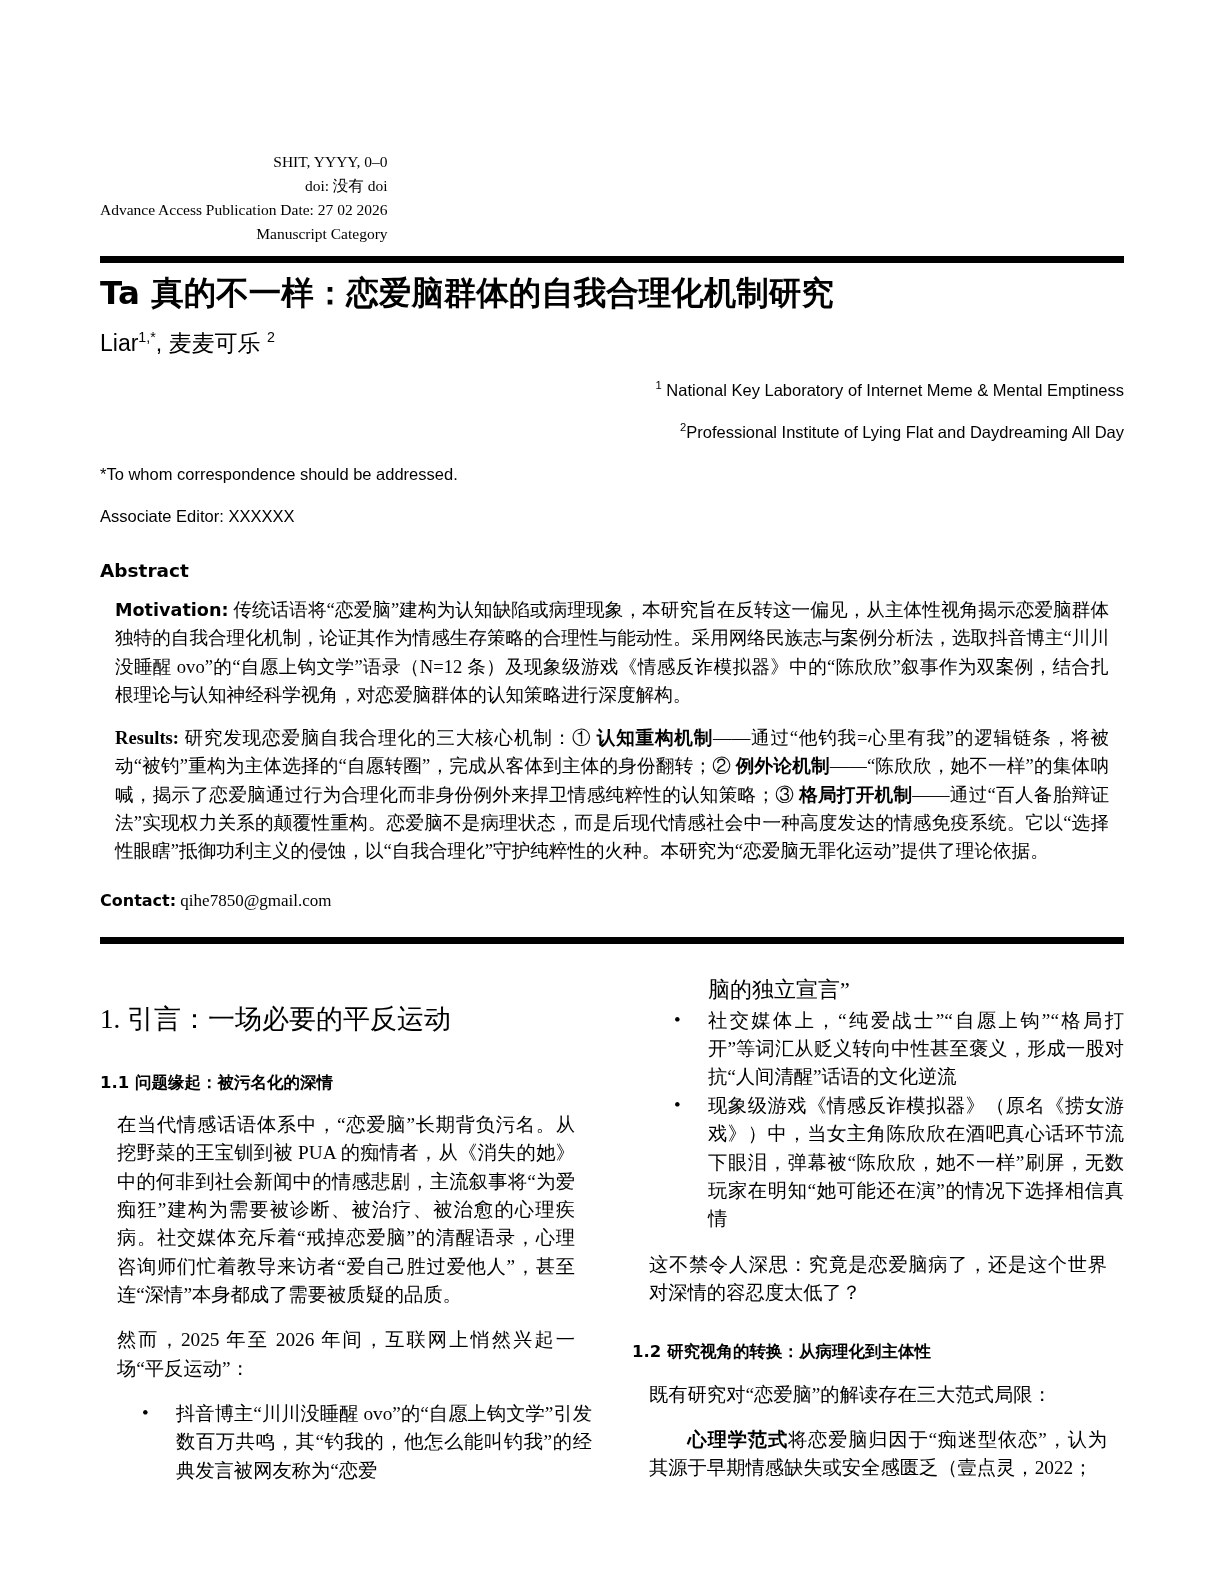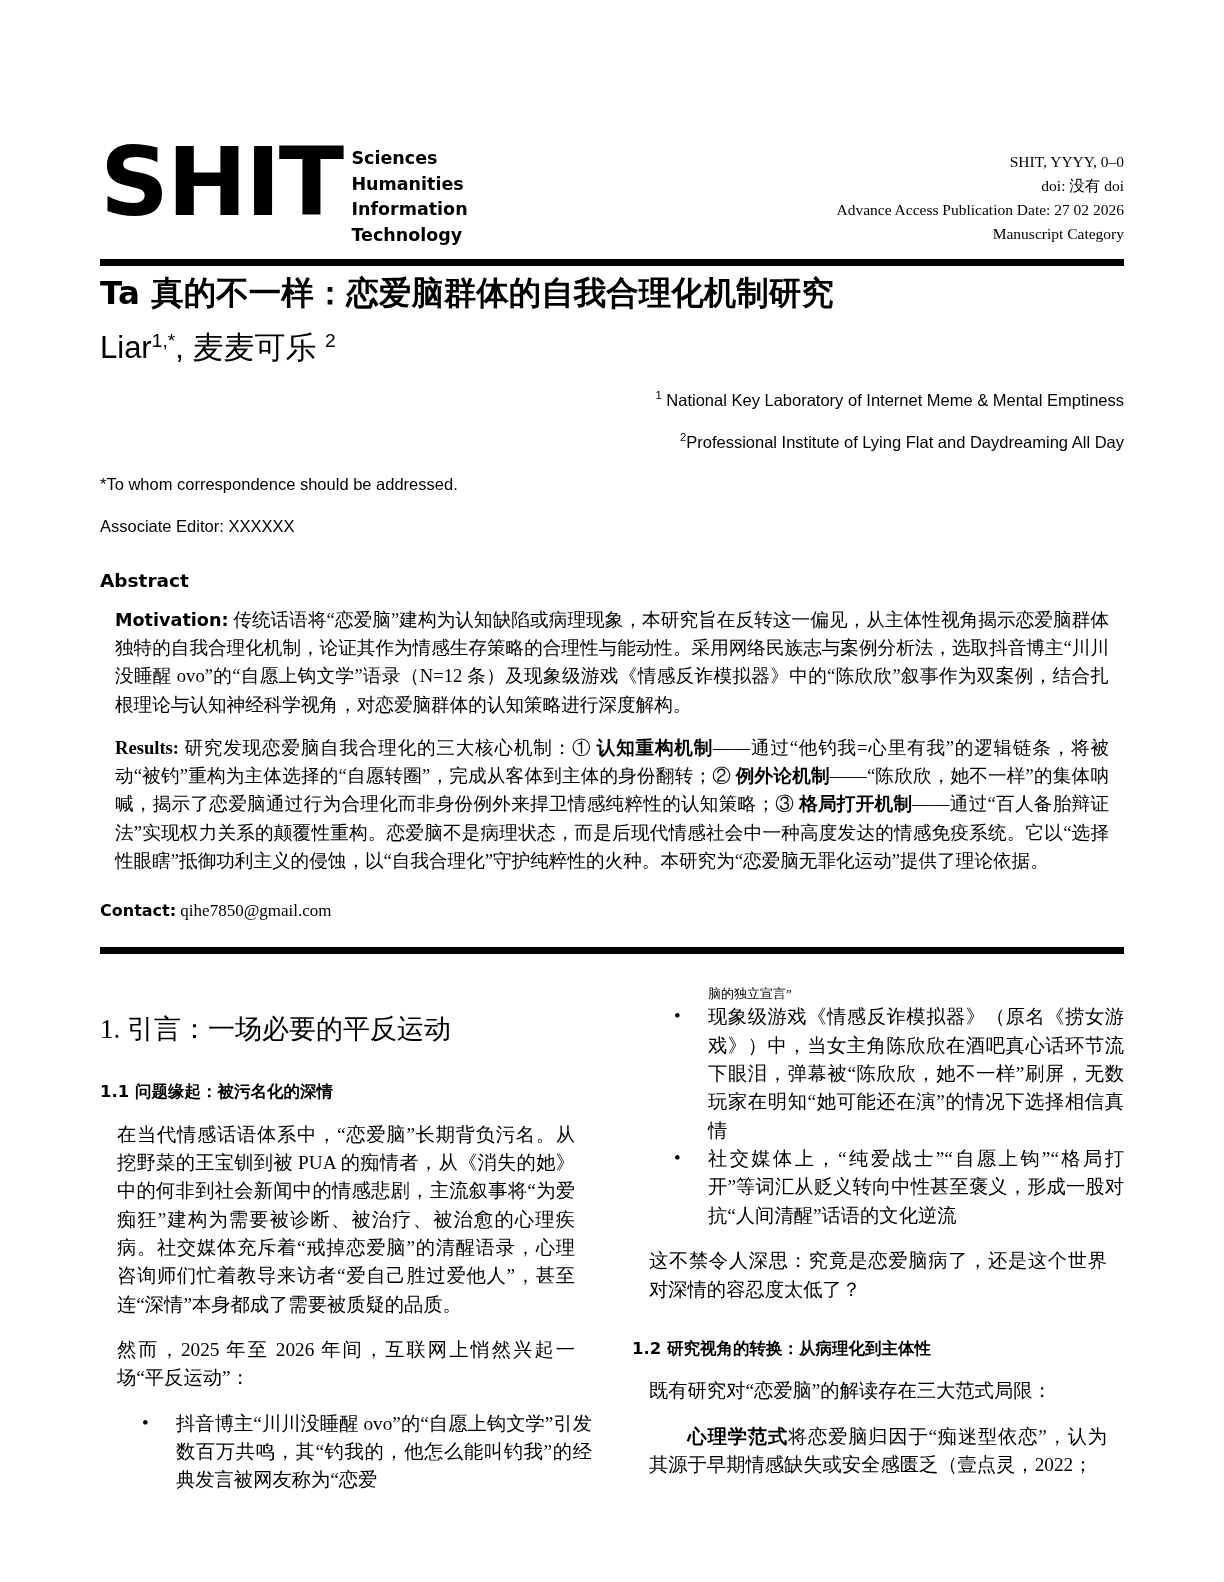--- a/index.html
+++ b/index.html
@@ -88,21 +88,21 @@
   .title-block { padding-top: 14px; }
   .article-title {
     font-family: "DejaVu Sans", sans-serif;
     font-weight: bold;
     font-size: 32.5px;
     line-height: 1.3;
     margin: 0;
     letter-spacing: 0px;
   }
   .authors {
-    font-size: 31px;
+    font-size: 23px;
     margin-top: 14px;
     line-height: 1.3;
   }
   .authors sup { font-size: 0.62em; vertical-align: super; }
 
   .affil {
     font-size: 16.5px;
     line-height: 1.4;
     margin-top: 19px;
     text-align: right;
@@ -207,43 +207,34 @@
   }
   ul.bullets li::before {
     content: "\2022";
     position: absolute;
     left: 42px;
     top: -1px;
     font-size: 19px;
   }
   .cont-line {
     font-family: "Liberation Serif", serif;
-    font-size: 13px;
+    font-size: 22px;
     line-height: 1.47;
     margin: 0;
     padding-left: 76px;
   }
 </style>
 </head>
 <body>
 
 <div class="page">
   <div class="content">
 
     <div class="masthead">
       <div class="masthead-inner">
-        <div class="logo-block">
-          <div class="logo-word">SHIT</div>
-          <div class="logo-sub">
-            <div>Sciences</div>
-            <div>Humanities</div>
-            <div>Information</div>
-            <div>Technology</div>
-          </div>
-        </div>
         <div class="journal-meta">
           <div>SHIT, YYYY, 0–0</div>
           <div>doi: 没有 doi</div>
           <div>Advance Access Publication Date: 27 02 2026</div>
           <div>Manuscript Category</div>
         </div>
       </div>
       <hr class="rule-thick">
     </div>
 
@@ -287,22 +278,22 @@
         <p class="body-para">在当代情感话语体系中，“恋爱脑”长期背负污名。从挖野菜的王宝钏到被 PUA 的痴情者，从《消失的她》中的何非到社会新闻中的情感悲剧，主流叙事将“为爱痴狂”建构为需要被诊断、被治疗、被治愈的心理疾病。社交媒体充斥着“戒掉恋爱脑”的清醒语录，心理咨询师们忙着教导来访者“爱自己胜过爱他人”，甚至连“深情”本身都成了需要被质疑的品质。</p>
         <p class="body-para">然而，2025 年至 2026 年间，互联网上悄然兴起一场“平反运动”：</p>
         <ul class="bullets">
           <li>抖音博主“川川没睡醒 ovo”的“自愿上钩文学”引发数百万共鸣，其“钓我的，他怎么能叫钓我”的经典发言被网友称为“恋爱</li>
         </ul>
       </div>
 
       <div class="col">
         <p class="cont-line">脑的独立宣言”</p>
         <ul class="bullets">
+          <li>社交媒体上，“纯爱战士”“自愿上钩”“格局打开”等词汇从贬义转向中性甚至褒义，形成一股对抗“人间清醒”话语的文化逆流</li>
           <li>现象级游戏《情感反诈模拟器》（原名《捞女游戏》）中，当女主角陈欣欣在酒吧真心话环节流下眼泪，弹幕被“陈欣欣，她不一样”刷屏，无数玩家在明知“她可能还在演”的情况下选择相信真情</li>
-          <li>社交媒体上，“纯爱战士”“自愿上钩”“格局打开”等词汇从贬义转向中性甚至褒义，形成一股对抗“人间清醒”话语的文化逆流</li>
         </ul>
         <p class="body-para">这不禁令人深思：究竟是恋爱脑病了，还是这个世界对深情的容忍度太低了？</p>
         <h3 class="sec-h2">1.2 研究视角的转换：从病理化到主体性</h3>
         <p class="body-para">既有研究对“恋爱脑”的解读存在三大范式局限：</p>
         <p class="body-para indent"><b>心理学范式</b><span>将恋爱脑归因于“痴迷型依恋”，认为其源于早期情感缺失或安全感匮乏（壹点灵，2022；</span></p>
       </div>
 
     </div>
 
   </div>

